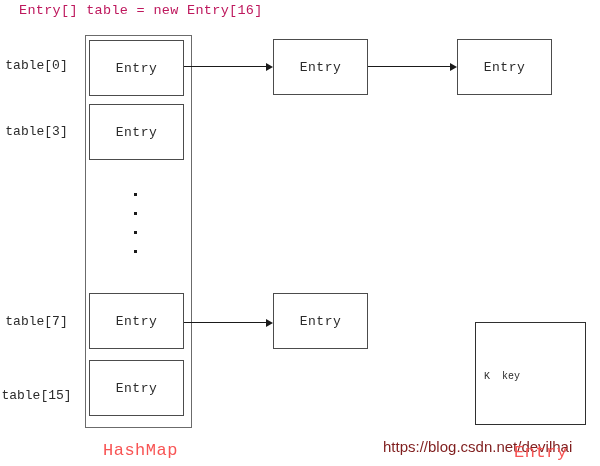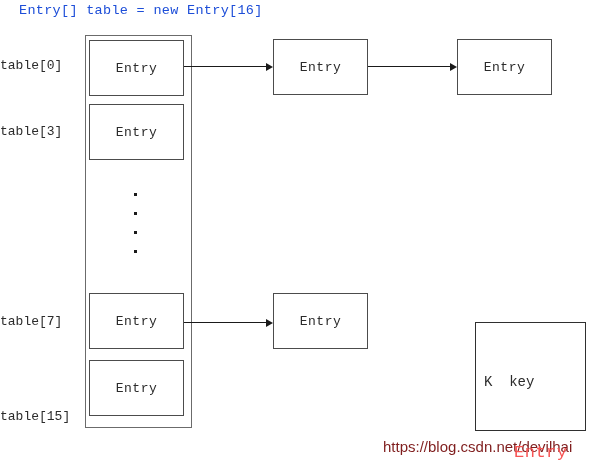--- a/index.html
+++ b/index.html
@@ -16,36 +16,36 @@
     color: #2b2b2b;
     overflow: hidden;
   }
   .title {
     position: absolute;
     left: 19px;
     top: 3px;
     font-size: 13.5px;
     letter-spacing: 0.3px;
     white-space: pre;
-    color: #1d4ed8;
+    color: #be185d;
     font-family: Liberation Mono, monospace;
   }
   .tbl-label {
     position: absolute;
     left: 0;
     width: 73px;
-    text-align: left;
+    text-align: center;
     font-size: 13px;
     color: #2b2b2b;
     white-space: pre;
   }
   .lbl-t0  { top: 58px; }
   .lbl-t1  { top: 124px; }
   .lbl-t14 { top: 314px; }
-  .lbl-t15 { top: 388px; margin-top: 21px; }
+  .lbl-t15 { top: 388px; }
 
   .array-container {
     position: absolute;
     left: 85px;
     top: 35px;
     width: 105px;
     height: 391px;
     border: 1px solid #6b6b6b;
     background: transparent;
   }
@@ -101,22 +101,22 @@
   .a3 { left: 184px; top: 322px; width: 82px; }
 
   .fields-box {
     position: absolute;
     left: 475px;
     top: 322px;
     width: 101px;
     height: 89px;
     border: 1.5px solid #2f2f2f;
     background: #ffffff;
-    padding: 12px 0 6px 8px;
-    font-size: 14px;
+    padding: 6px 0 6px 8px;
+    font-size: 10px;
     line-height: 19px;
     white-space: pre;
   }
   .caption {
     position: absolute;
     font-size: 17px;
     color: #f85454;
     letter-spacing: 0.5px;
   }
   .cap-hashmap { left: 103px; top: 441px; }
@@ -187,15 +187,16 @@
   <div class="entry-box c14n1">
     <span>Entry</span>
   </div>
 
   <div class="fields-box">
     <div>K  key</div>
     
     
   </div>
 
+  <div class="caption cap-hashmap">HashMap</div>
   <div class="caption cap-entry">Entry</div>
 
 </div>
 
 </body></html>

